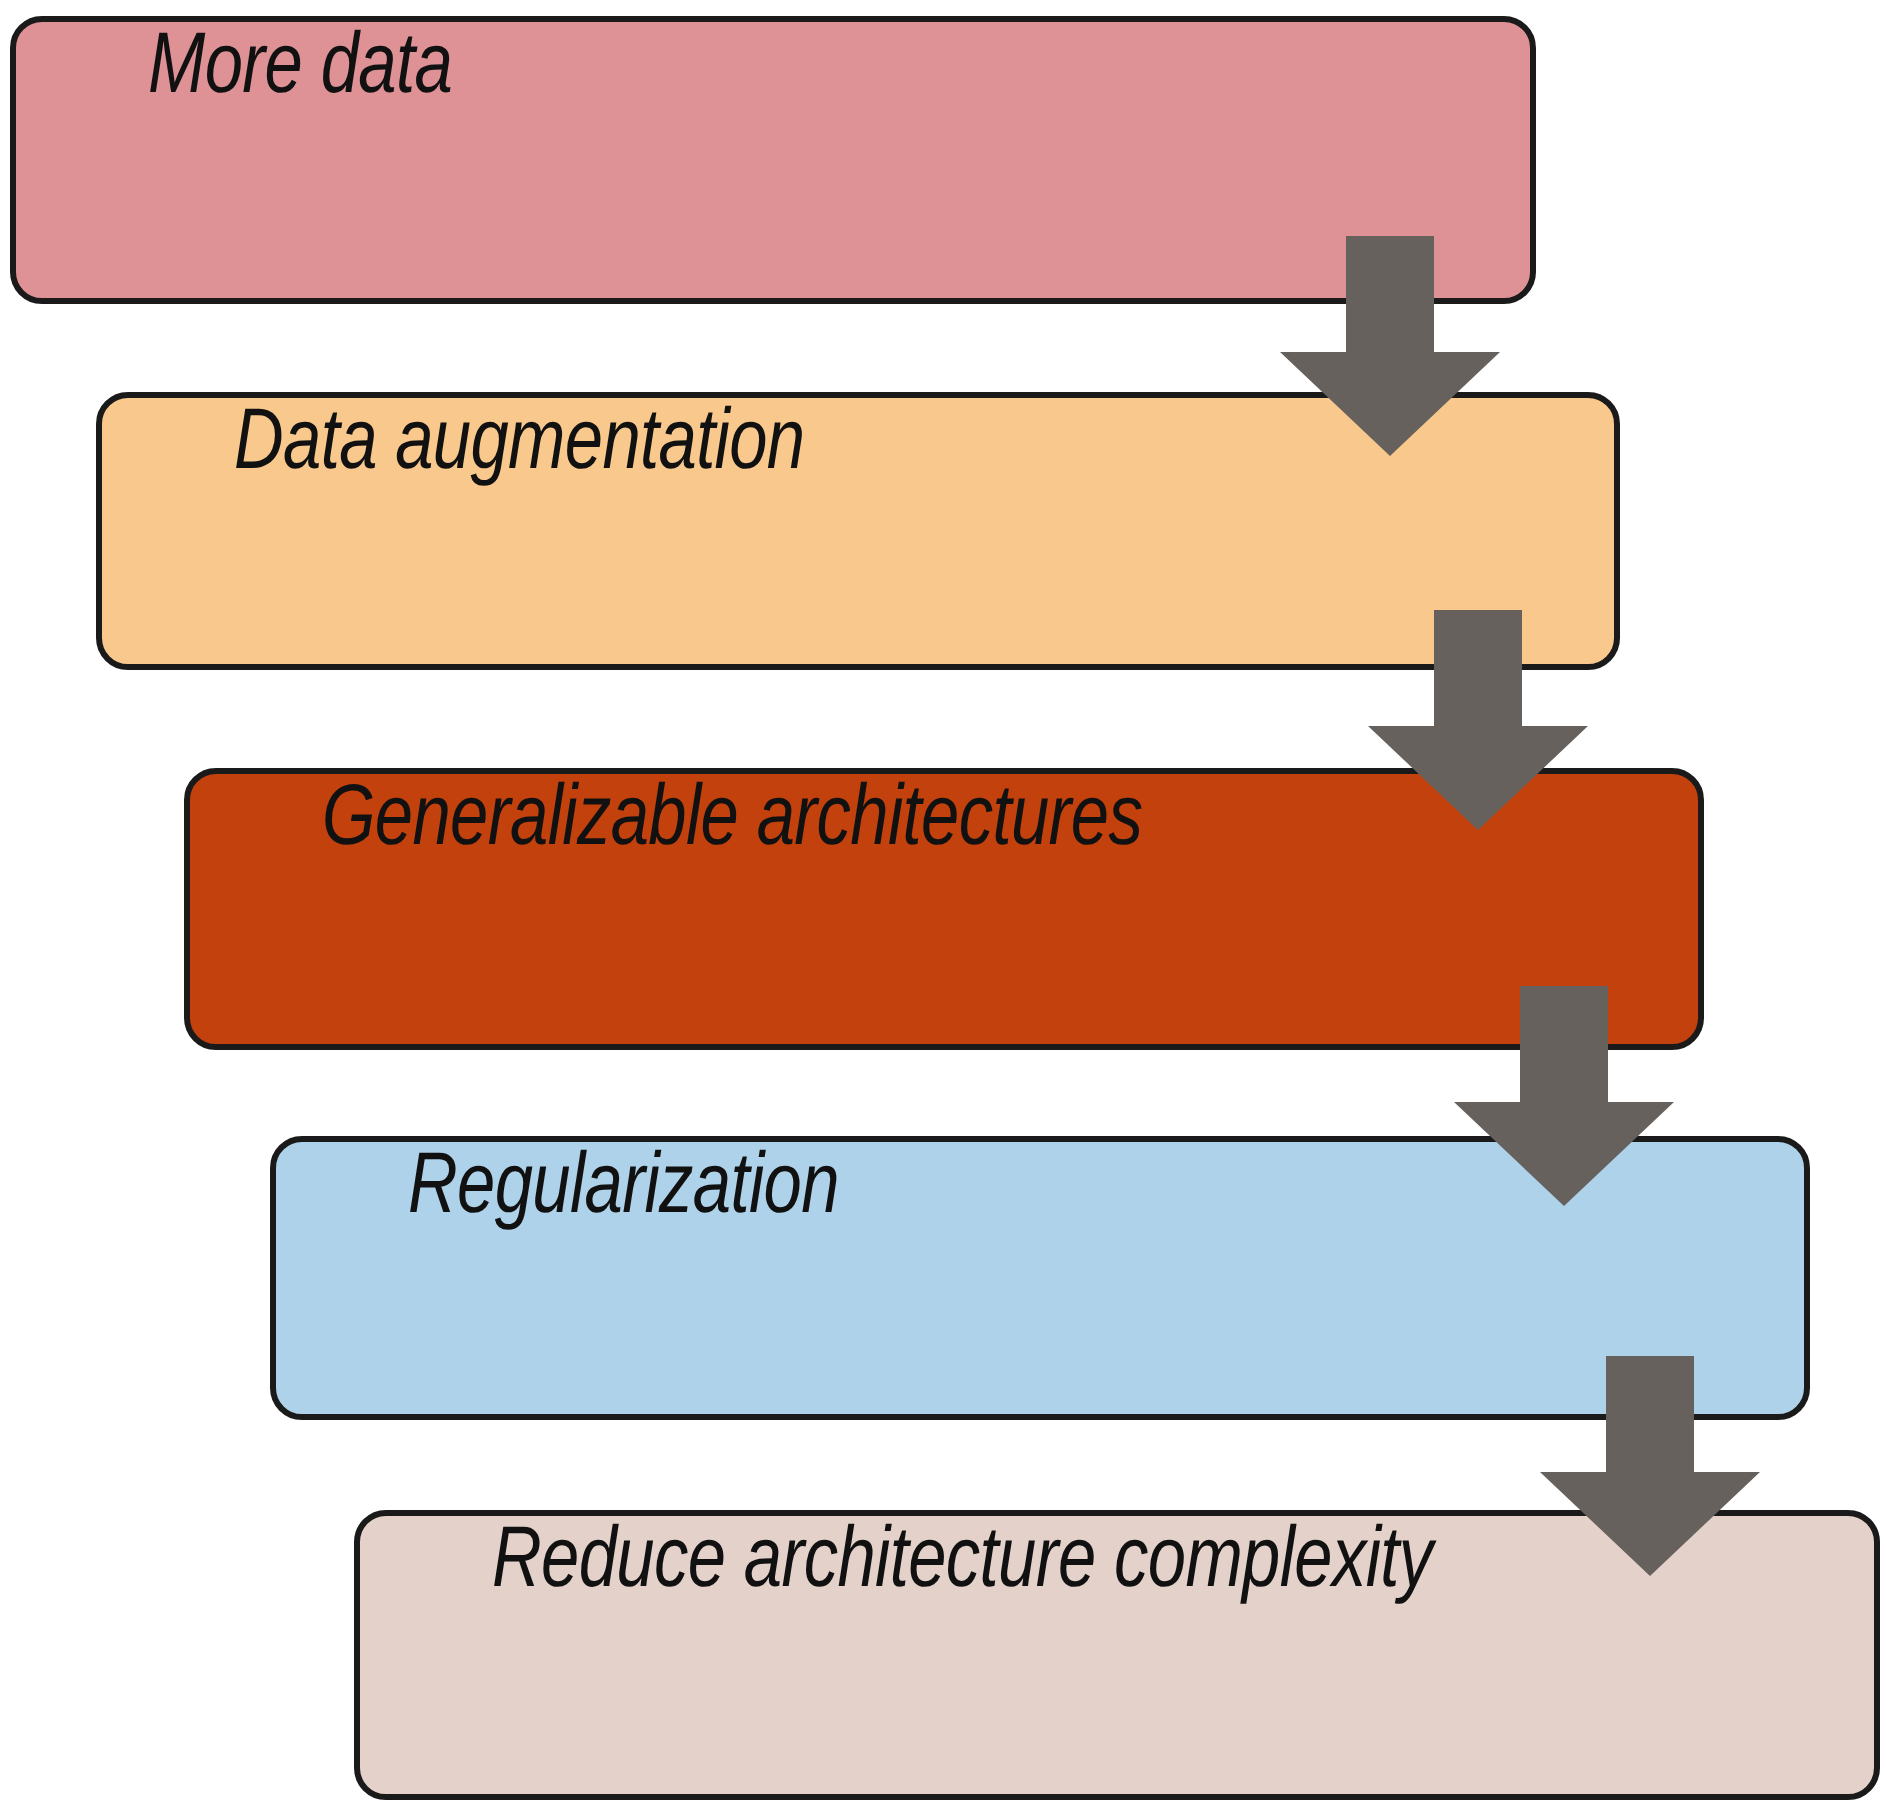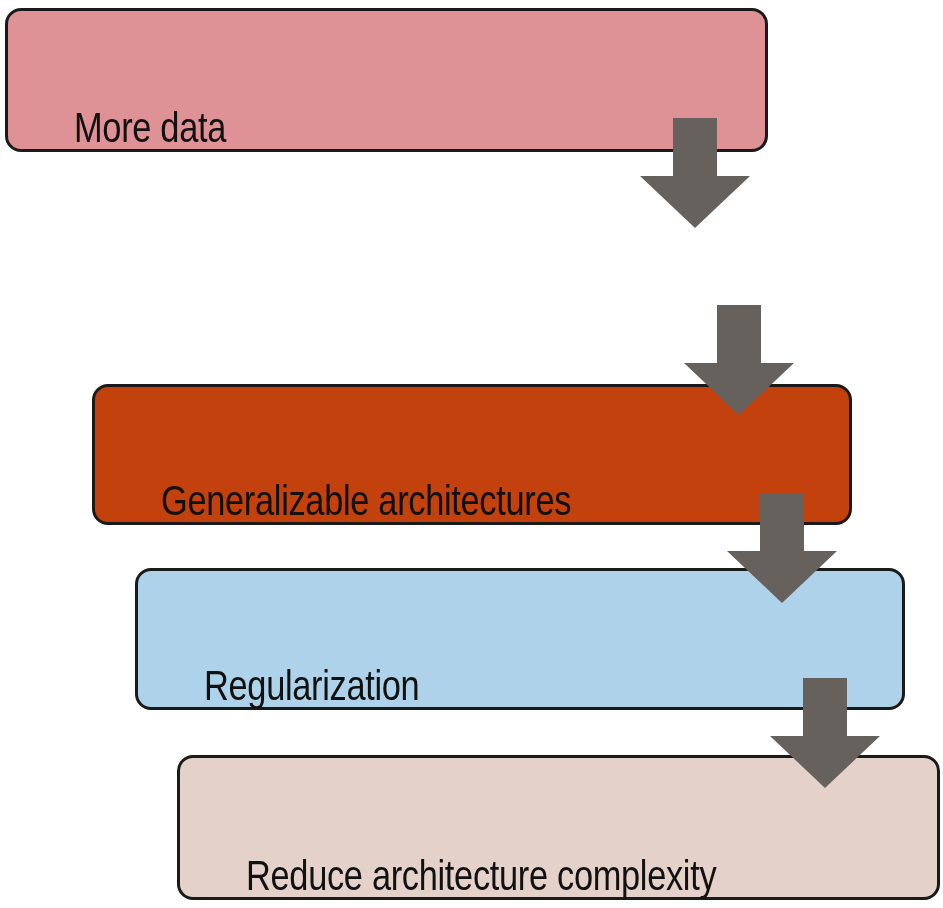--- a/index.html
+++ b/index.html
@@ -17,22 +17,23 @@
     height: 908px;
     background: #ffffff;
     overflow: hidden;
   }
   .flow-box {
     position: absolute;
     box-sizing: border-box;
     border: 3px solid #1a1a1a;
     border-radius: 16px;
     display: flex;
-    align-items: flex-end;
+    align-items: flex-start;
     z-index: 1;
+    font-style: italic;
   }
   .flow-box-label {
     font-family: "Liberation Sans", "DejaVu Sans", sans-serif;
     font-size: 43px;
     font-weight: 400;
     color: #111111;
     letter-spacing: -0.4px;
     white-space: nowrap;
     transform: scaleX(0.80);
     transform-origin: left center;
@@ -52,20 +53,23 @@
 </style>
 </head>
 <body>
 
 <div id="diagram-canvas" style="background: rgb(255, 255, 255);">
 
   <div class="flow-box" id="box-0" style="left: 5px; top: 8px; width: 763px; height: 144px; background: rgb(223, 146, 149); border-color: rgb(26, 26, 26); padding-left: 66px;">
     <span class="flow-box-label" style="color: rgb(17, 17, 17);">More data</span>
   </div>
 
+  <div class="flow-box" id="box-1" style="left: 48px; top: 196px; width: 762px; height: 139px; background: rgb(249, 200, 140); border-color: rgb(26, 26, 26); padding-left: 66px;">
+    <span class="flow-box-label" style="color: rgb(17, 17, 17);">Data augmentation</span>
+  </div>
 
   <div class="flow-box" id="box-2" style="left: 92px; top: 384px; width: 760px; height: 141px; background: #c2410c; border-color: rgb(26, 26, 26); padding-left: 66px;">
     <span class="flow-box-label" style="color: rgb(17, 17, 17);">Generalizable architectures</span>
   </div>
 
   <div class="flow-box" id="box-3" style="left: 135px; top: 568px; width: 770px; height: 142px; background: rgb(174, 210, 234); border-color: rgb(26, 26, 26); padding-left: 66px;">
     <span class="flow-box-label" style="color: rgb(17, 17, 17);">Regularization</span>
   </div>
 
   <div class="flow-box" id="box-4" style="left: 177px; top: 755px; width: 763px; height: 145px; background: rgb(228, 210, 202); border-color: rgb(26, 26, 26); padding-left: 66px;">

